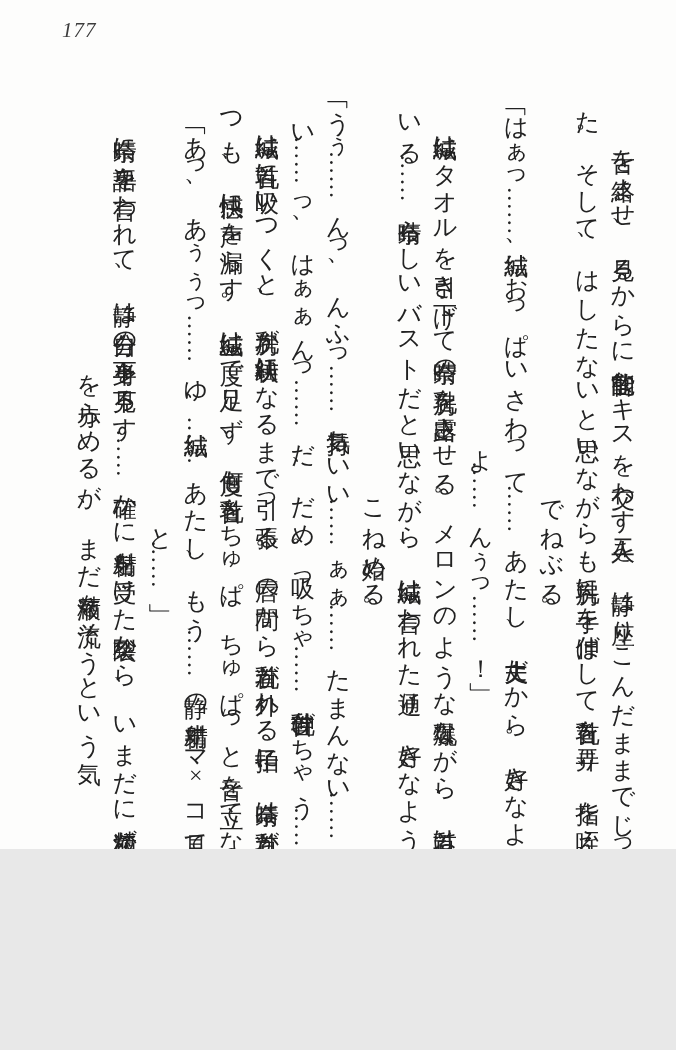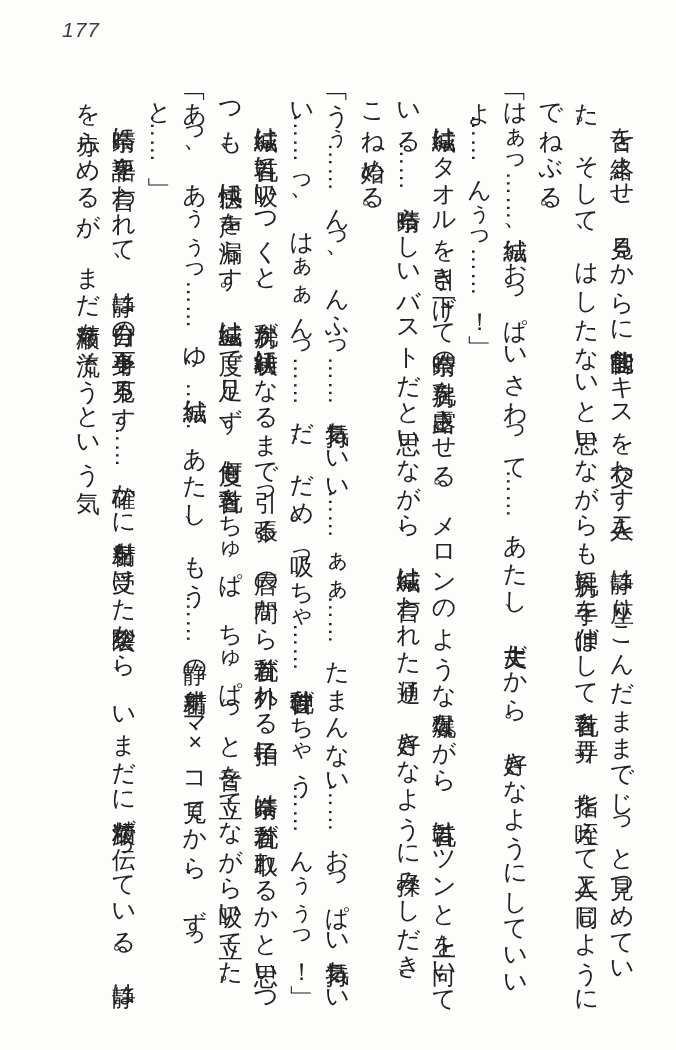--- a/index.html
+++ b/index.html
@@ -3,24 +3,25 @@
 <meta charset="utf-8">
 <style>
   html, body {
     margin: 0;
     padding: 0;
     background: #e8e8e8;
   }
   .page {
     position: relative;
     width: 676px;
-    height: 1050px;
+    height: 849px;
     background: #fdfdfc;
     overflow: hidden;
-    font-family: Liberation Sans, sans-serif;
+    font-family: Liberation Serif, serif;
+    text-align: center;
   }
   .page-number {
     position: absolute;
     top: 18px;
     left: 62px;
     font-size: 21px;
     font-style: italic;
     color: #3c3c3c;
     letter-spacing: 1px;
   }

